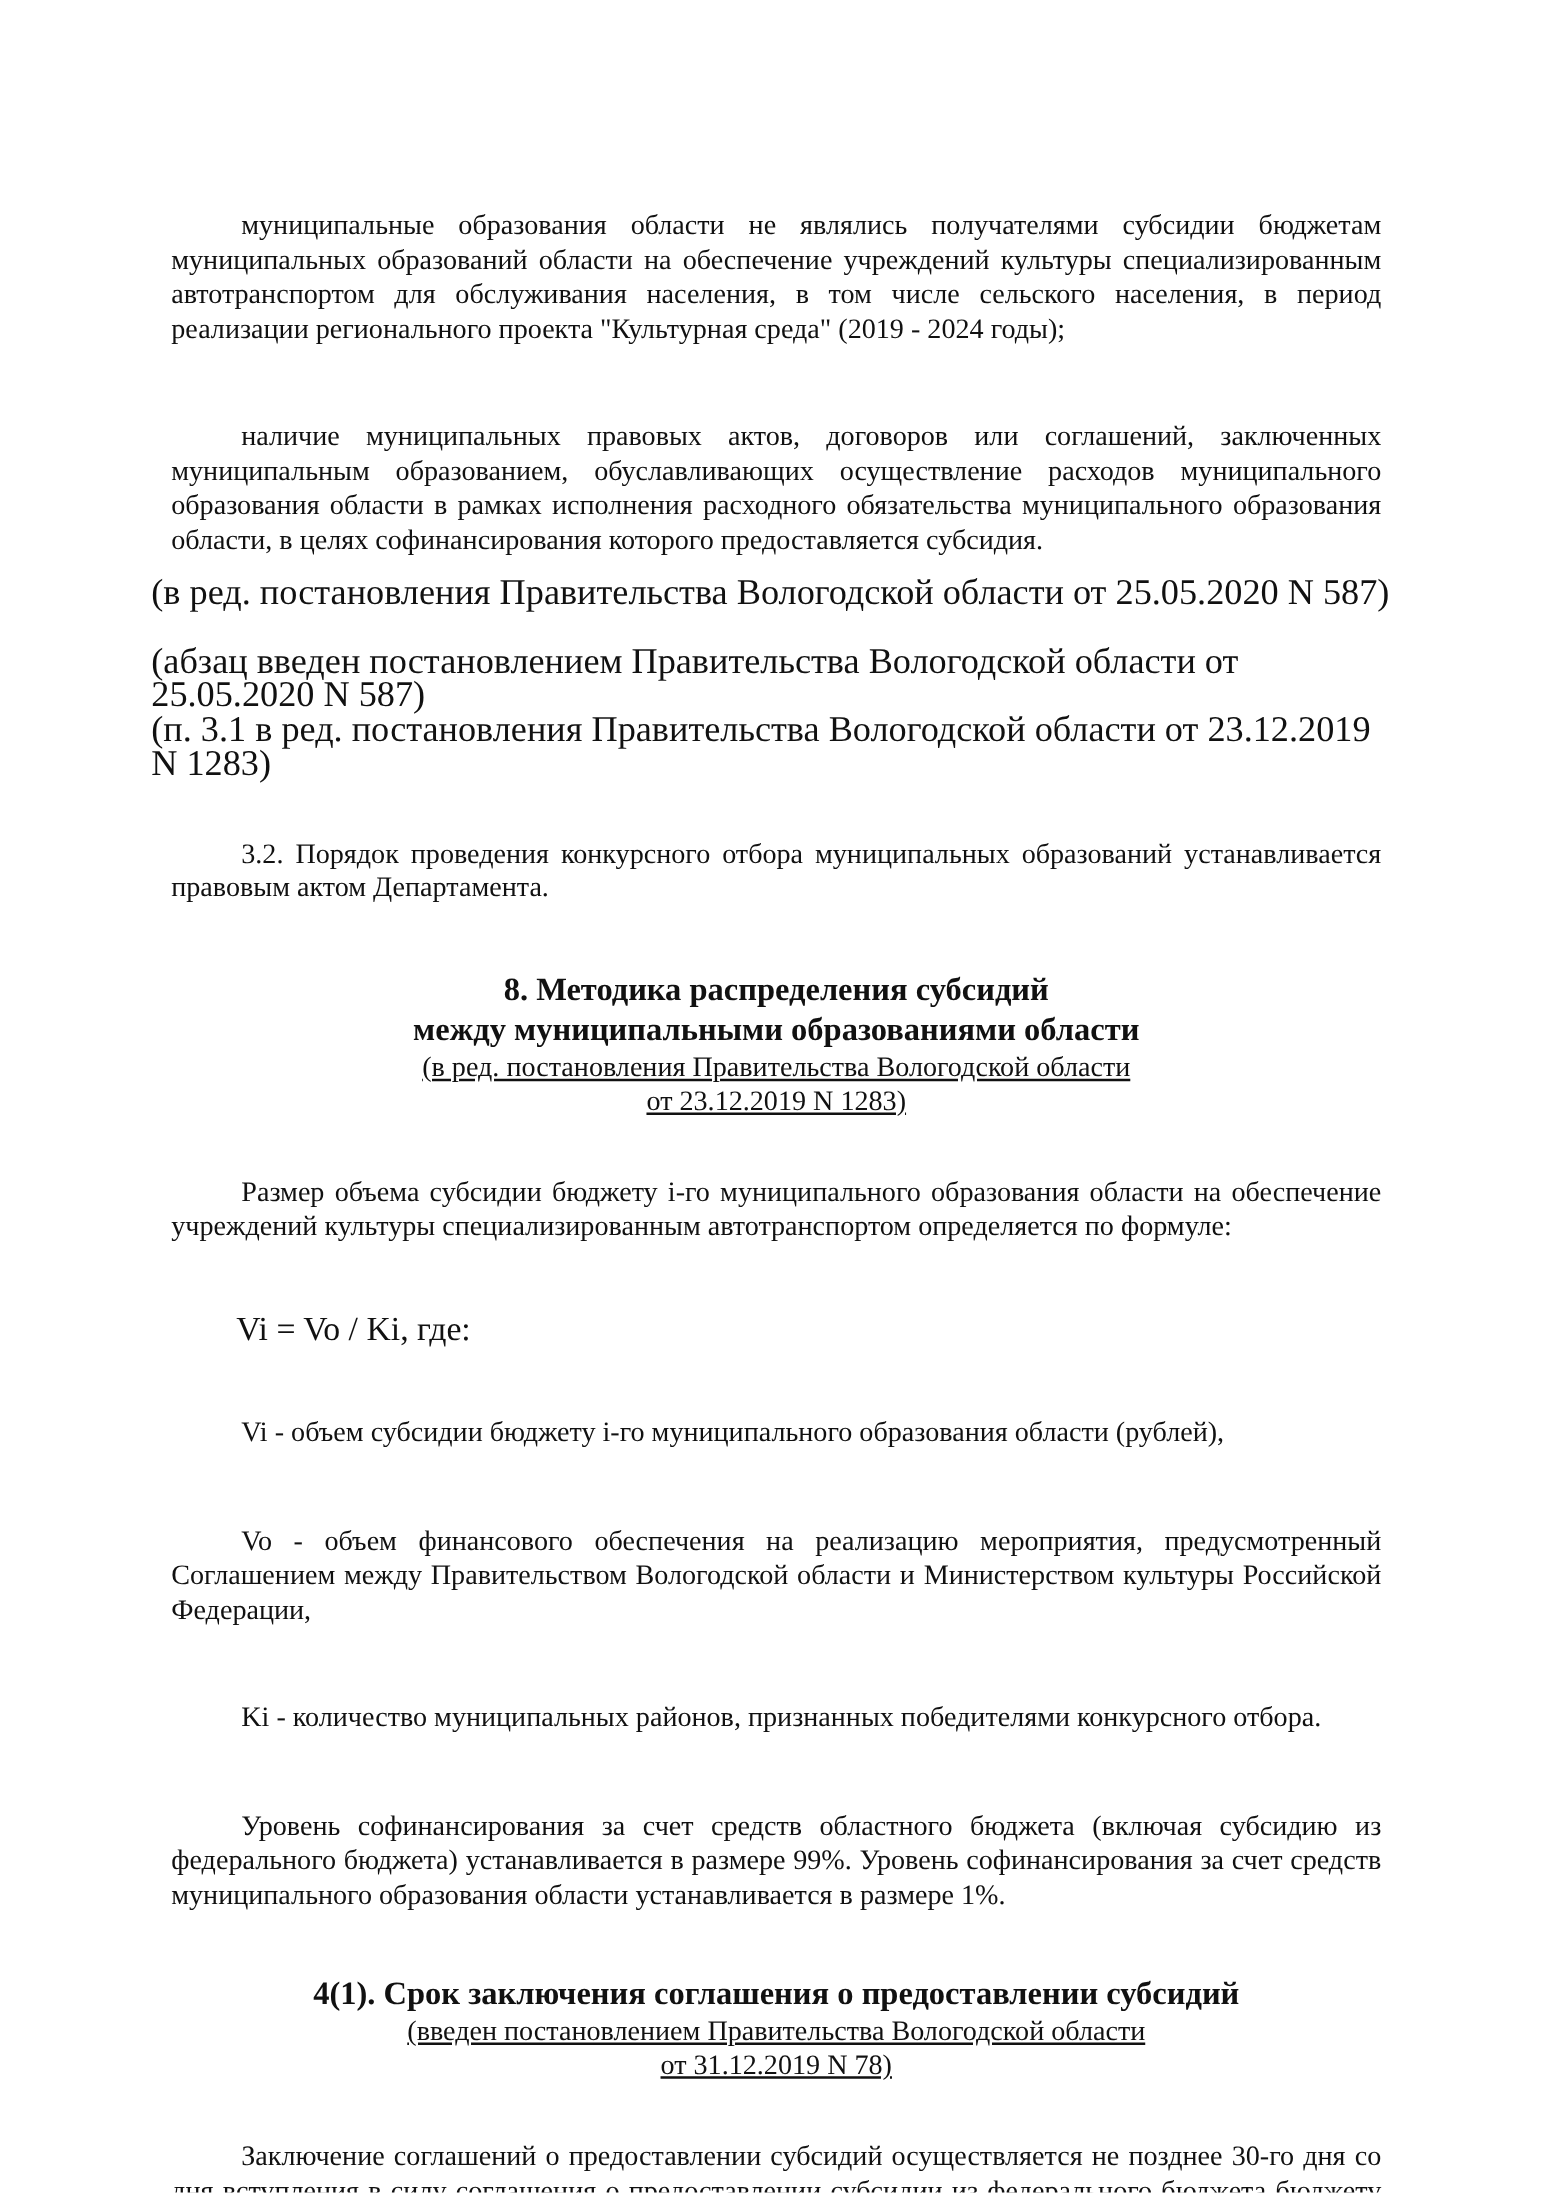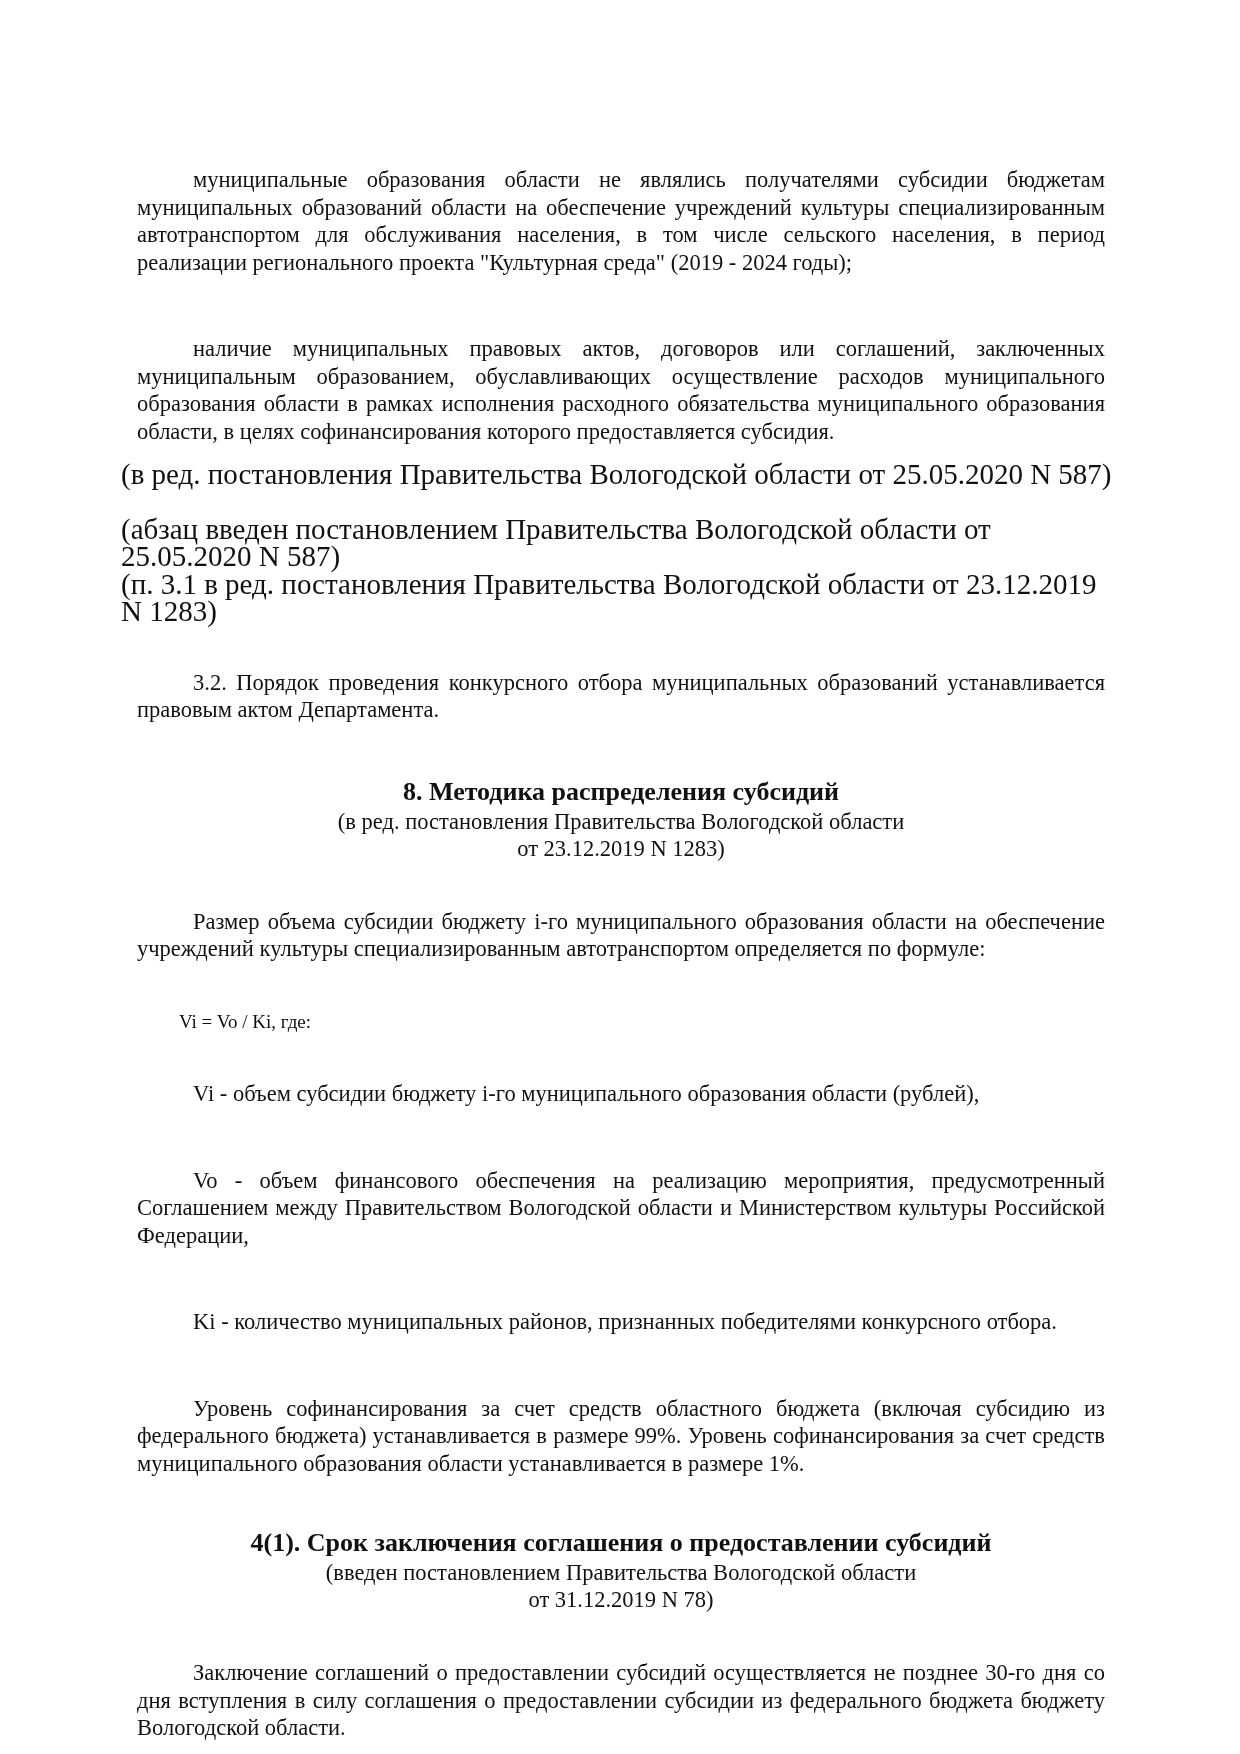--- a/index.html
+++ b/index.html
@@ -41,25 +41,26 @@
       font-weight: bold;
       font-size: 26px;
       line-height: 32px;
       margin: 0;
     }
     .heading-note {
       text-align: center;
       font-size: 22.5px;
       line-height: 27px;
       margin: 0;
+      text-decoration: underline;
     }
     .formula {
-      font-size: 19px;
+      font-size: 27px;
       line-height: 27.5px;
-      margin: 2px;
+      margin: 12px;
       padding-left: 56px;
     }
   </style>
 </head>
 <body>
 
 <div class="page">
 
   <p class="para">муниципальные образования области не являлись получателями субсидии бюджетам муниципальных образований области на обеспечение учреждений культуры специализированным автотранспортом для обслуживания населения, в том числе сельского населения, в период реализации регионального проекта "Культурная среда" (2019 - 2024 годы);</p>
   <div class="gap"></div>
@@ -70,20 +71,21 @@
 
   <p class="note">(абзац введен постановлением Правительства Вологодской области от 25.05.2020 N 587)</p>
   <p class="note">(п. 3.1 в ред. постановления Правительства Вологодской области от 23.12.2019 N 1283)</p>
   <div class="gap"></div>
 
   <p class="para">3.2. Порядок проведения конкурсного отбора муниципальных образований устанавливается правовым актом Департамента.</p>
   <div class="gap" style="height:36px"></div>
 
   <div>
     <p class="heading">8. Методика распределения субсидий</p>
+    <p class="heading">между муниципальными образованиями области</p>
     <p class="heading-note">(в ред. постановления Правительства Вологодской области</p>
     <p class="heading-note">от 23.12.2019 N 1283)</p>
   </div>
   <div class="gap" style="height:30px"></div>
 
   <p class="para">Размер объема субсидии бюджету i-го муниципального образования области на обеспечение учреждений культуры специализированным автотранспортом определяется по формуле:</p>
   <div class="gap"></div>
 
   <p class="formula">Vi = Vo / Ki, где:</p>
   <div class="gap"></div>

